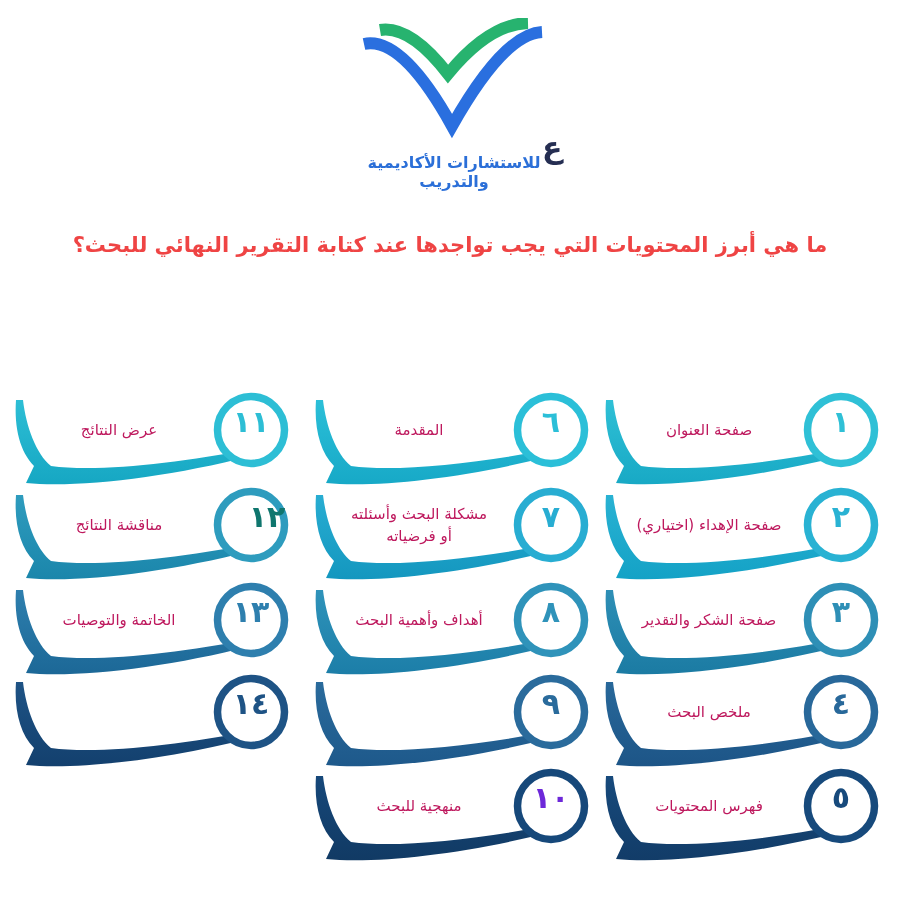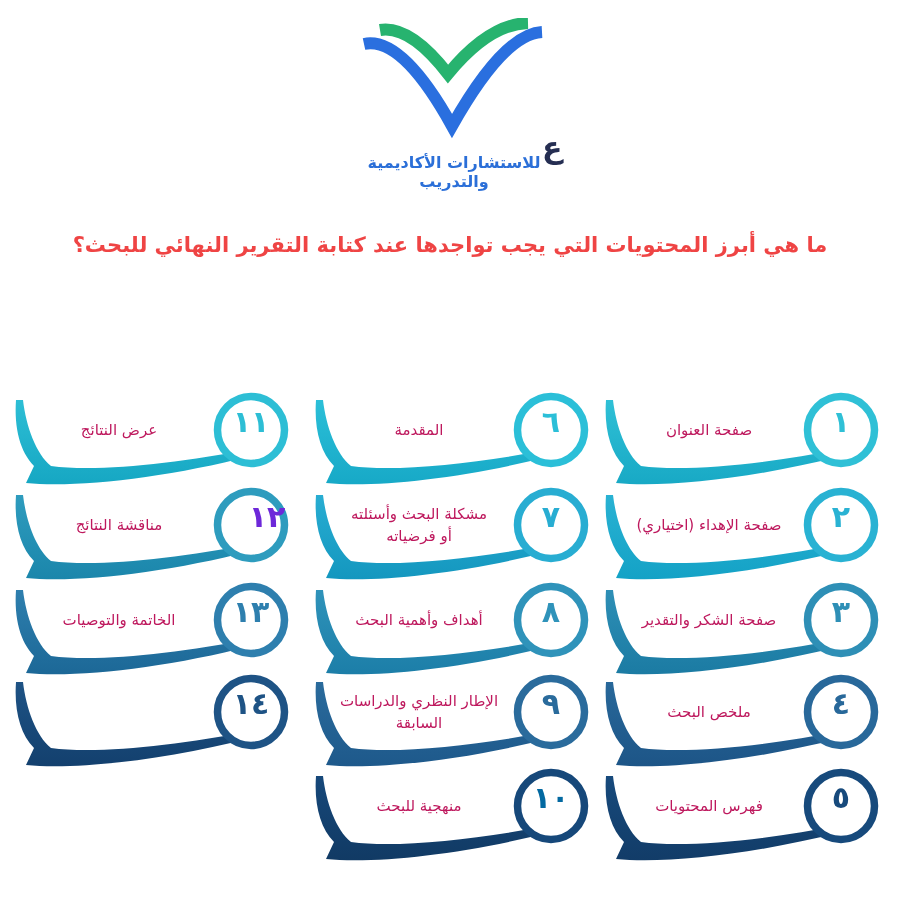--- a/index.html
+++ b/index.html
@@ -244,43 +244,41 @@
                C 8 40, 14 64, 28 78
                L 20 95
                C 70 100, 160 90, 245 68
                L 245 61
                C 170 76, 90 84, 45 78
                C 30 66, 20 38, 17 12
                Z" fill="url(#sg8)"></path>
       <circle class="ring" cx="245" cy="42" r="33.5" stroke="#2a6b9c"></circle>
     </svg>
     <div class="item-num" style="color: rgb(42, 107, 156);">٩</div>
-    <div class="item-label">الإطار النظري والدراسات
-السابقة</div>
   </div>
 
   <div class="item" style="left: 306px; top: 764px;">
     <svg class="item-svg" width="300" height="108" viewBox="0 0 300 108">
       <defs>
         <linearGradient class="sw-grad" x1="0" y1="0" x2="0" y2="1" id="sg9">
           <stop offset="0" stop-color="#16487a"></stop>
           <stop offset="1" stop-color="#113a64"></stop>
         </linearGradient>
       </defs>
       <path class="swoosh" d="M 10 12
                C 8 40, 14 64, 28 78
                L 20 95
                C 70 100, 160 90, 245 68
                L 245 61
                C 170 76, 90 84, 45 78
                C 30 66, 20 38, 17 12
                Z" fill="url(#sg9)"></path>
       <circle class="ring" cx="245" cy="42" r="33.5" stroke="#16487a"></circle>
     </svg>
-    <div class="item-num" style="color: #0369a1;">١٠</div>
+    <div class="item-num" style="color: #6d28d9;">١٠</div>
     <div class="item-label">منهجية للبحث</div>
   </div>
 
   <div class="item" style="left: 6px; top: 388px;">
     <svg class="item-svg" width="300" height="108" viewBox="0 0 300 108">
       <defs>
         <linearGradient class="sw-grad" x1="0" y1="0" x2="0" y2="1" id="sg10">
           <stop offset="0" stop-color="#2dbed5"></stop>
           <stop offset="1" stop-color="#16a7c3"></stop>
         </linearGradient>
@@ -310,21 +308,21 @@
       <path class="swoosh" d="M 10 12
                C 8 40, 14 64, 28 78
                L 20 95
                C 70 100, 160 90, 245 68
                L 245 61
                C 170 76, 90 84, 45 78
                C 30 66, 20 38, 17 12
                Z" fill="url(#sg11)"></path>
       <circle class="ring" cx="245" cy="42" r="33.5" stroke="#2e9cbe"></circle>
     </svg>
-    <div class="item-num" style="color: #6d28d9; padding-left: 16px;">١٢</div>
+    <div class="item-num" style="color: #0f766e; padding-left: 16px;">١٢</div>
     <div class="item-label">مناقشة النتائج</div>
   </div>
 
   <div class="item" style="left: 6px; top: 578px;">
     <svg class="item-svg" width="300" height="108" viewBox="0 0 300 108">
       <defs>
         <linearGradient class="sw-grad" x1="0" y1="0" x2="0" y2="1" id="sg12">
           <stop offset="0" stop-color="#2e7fae"></stop>
           <stop offset="1" stop-color="#1c6897"></stop>
         </linearGradient>

